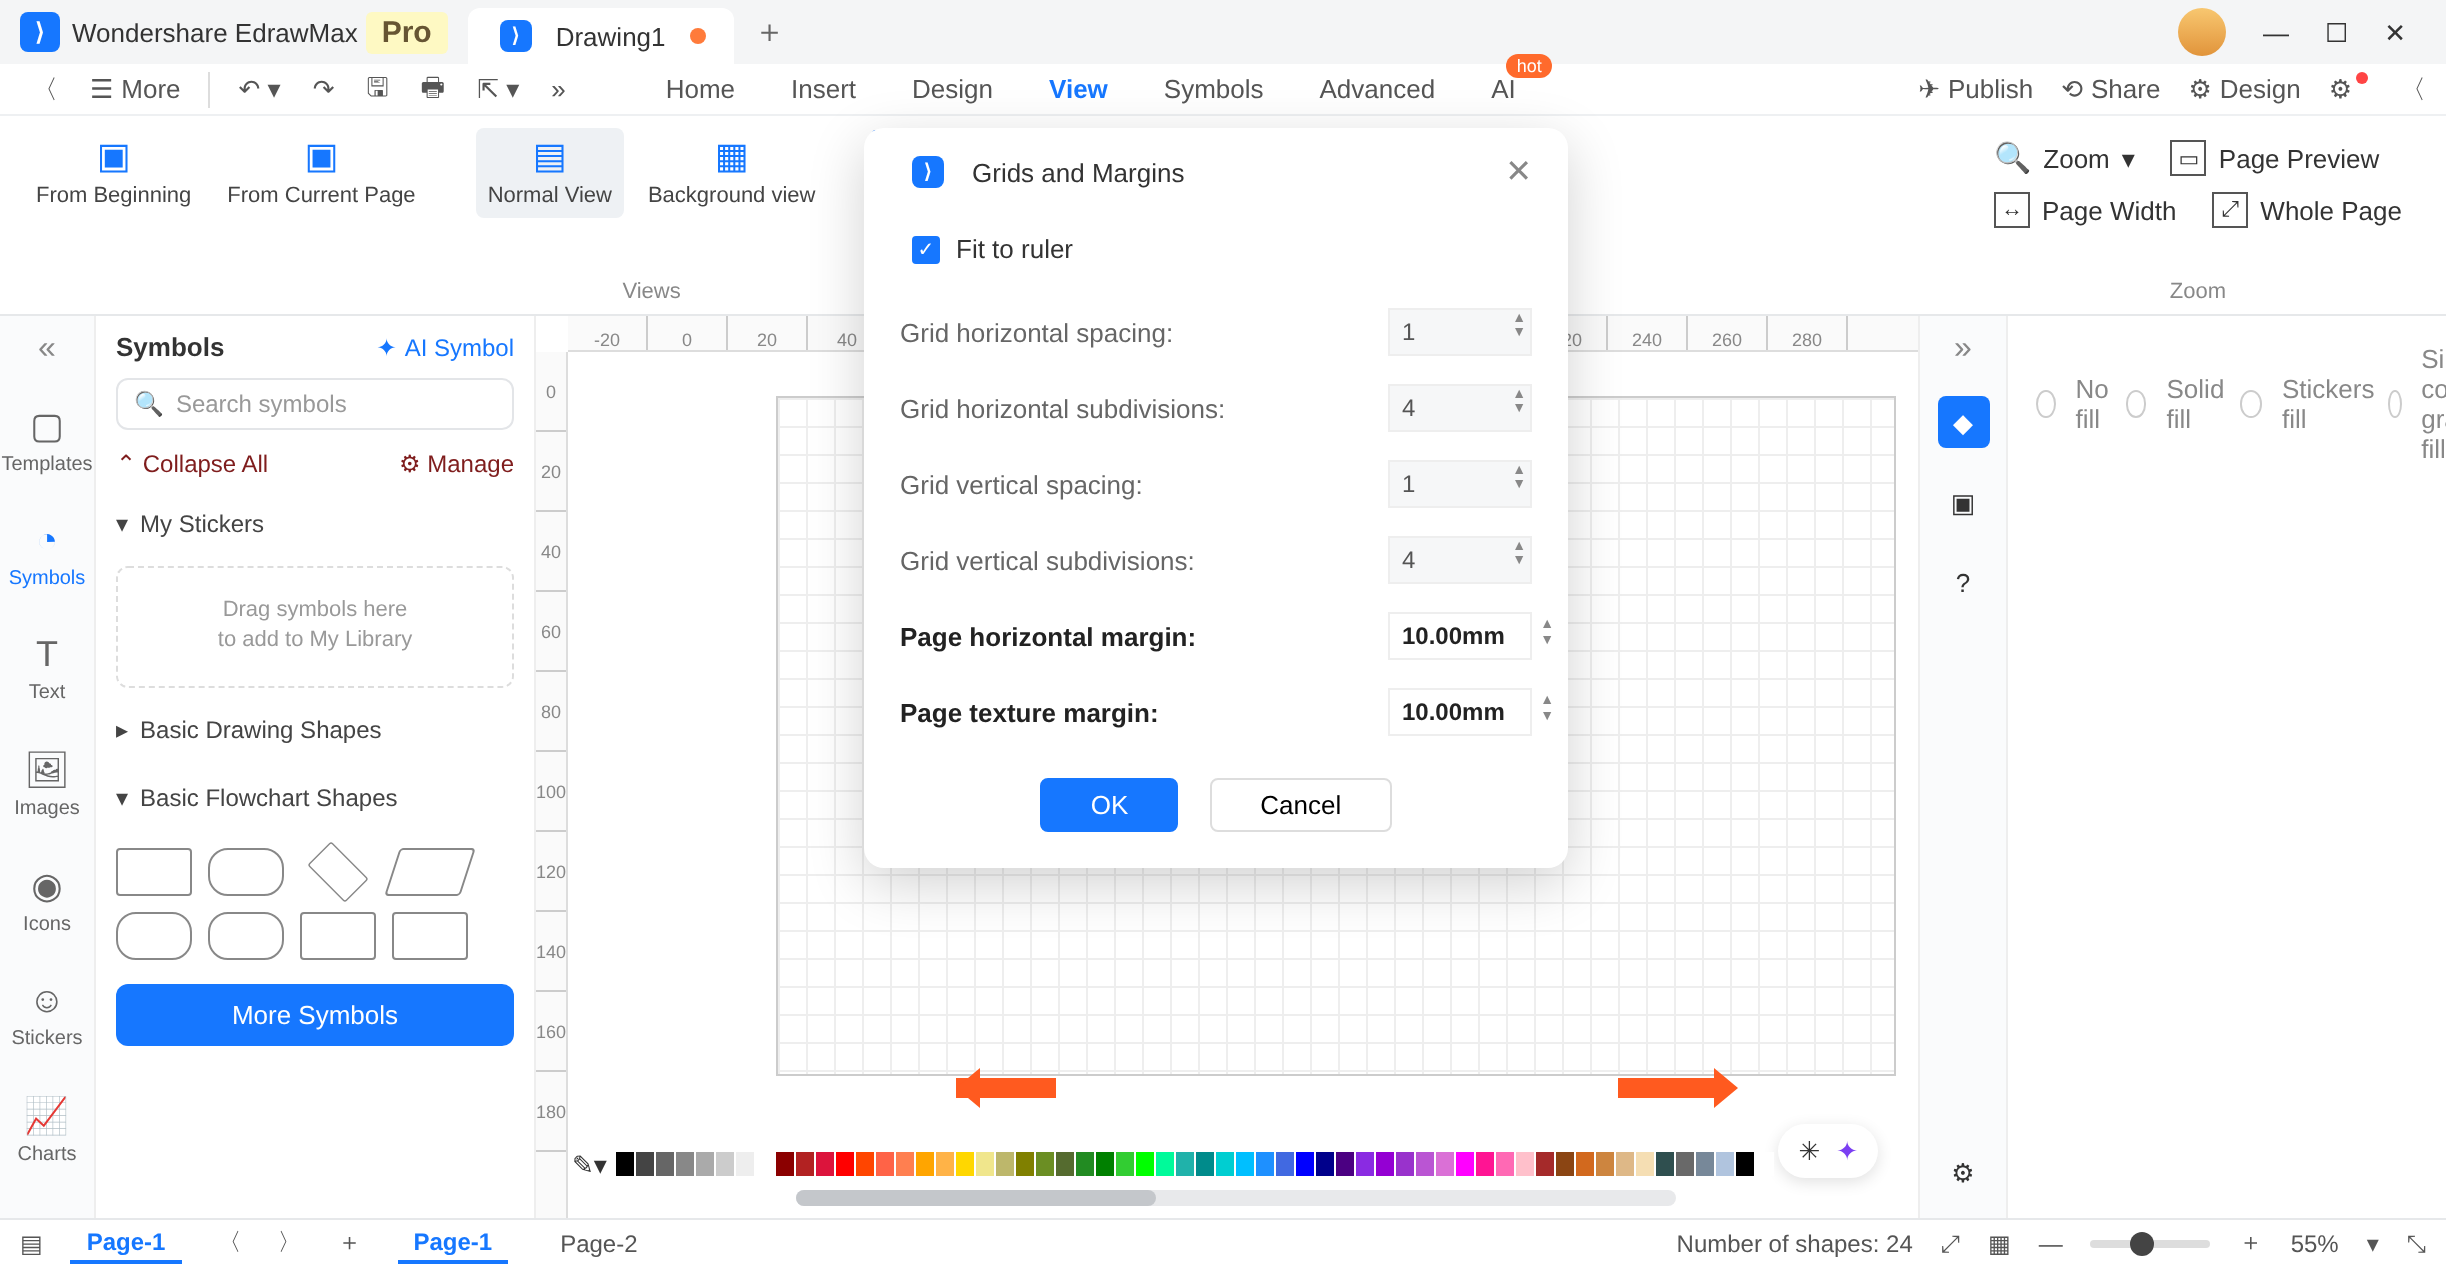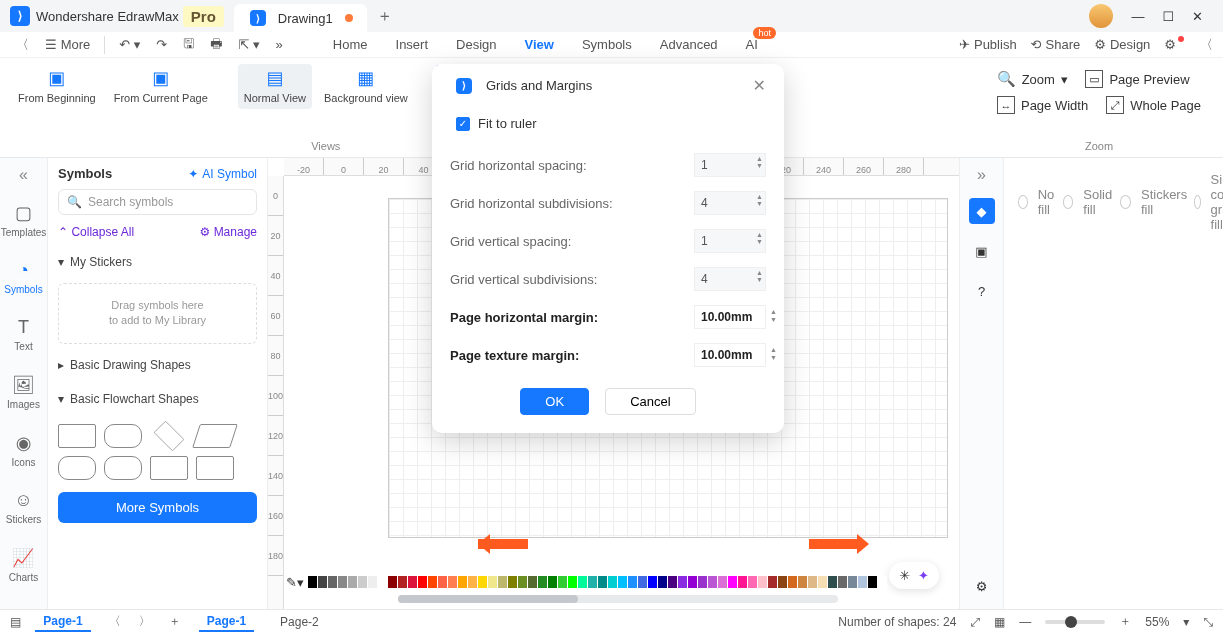--- a/index.html
+++ b/index.html
@@ -55,21 +55,21 @@
 .leftrail .ritem { display:flex; flex-direction:column; align-items:center; gap:3px; padding:4px 2px; width:100%; }
 .leftrail .ritem.active { color:#1677ff; }
 .leftrail .ritem .ic { font-size:18px; }
 
 
 .symbols-panel { width:220px; border-right:1px solid #eee; display:flex; flex-direction:column; padding:8px 10px; gap:8px; overflow:hidden;}
 .sp-head { display:flex; justify-content:space-between; align-items:center; }
 .sp-head .title { font-weight:600; }
 .ai-sym { color:#1677ff; display:flex; gap:4px; align-items:center; font-size:12px; }
 .search { border:1px solid #e3e5e8; border-radius:6px; padding:5px 8px; display:flex; align-items:center; gap:6px; color:#999; font-size:12px;}
-.sp-row { display:flex; justify-content:space-between; font-size:12px; color:#6d28d9; padding:2px 0;}
+.sp-row { display:flex; justify-content:space-between; font-size:12px; color:#7f1d1d; padding:2px 0;}
 .section { font-size:12px; color:#444; padding:6px 0; display:flex; gap:6px; align-items:center;}
 .dragbox { border:1px dashed #ddd; border-radius:6px; padding:14px 6px; text-align:center; color:#999; font-size:11px; line-height:1.4;}
 .shapes-grid { display:flex; gap:8px; flex-wrap:wrap; padding-top:4px;}
 .shape { width:38px; height:24px; border:1.2px solid #888; border-radius:2px; background:#fff;}
 .shape.round { border-radius:10px; }
 .shape.dia { transform: rotate(45deg) scale(0.7); }
 .shape.para { transform: skewX(-18deg); }
 .more-btn { background:#1677ff; color:#fff; text-align:center; padding:8px; border-radius:6px; font-size:13px; margin-top:4px;}
 
 

